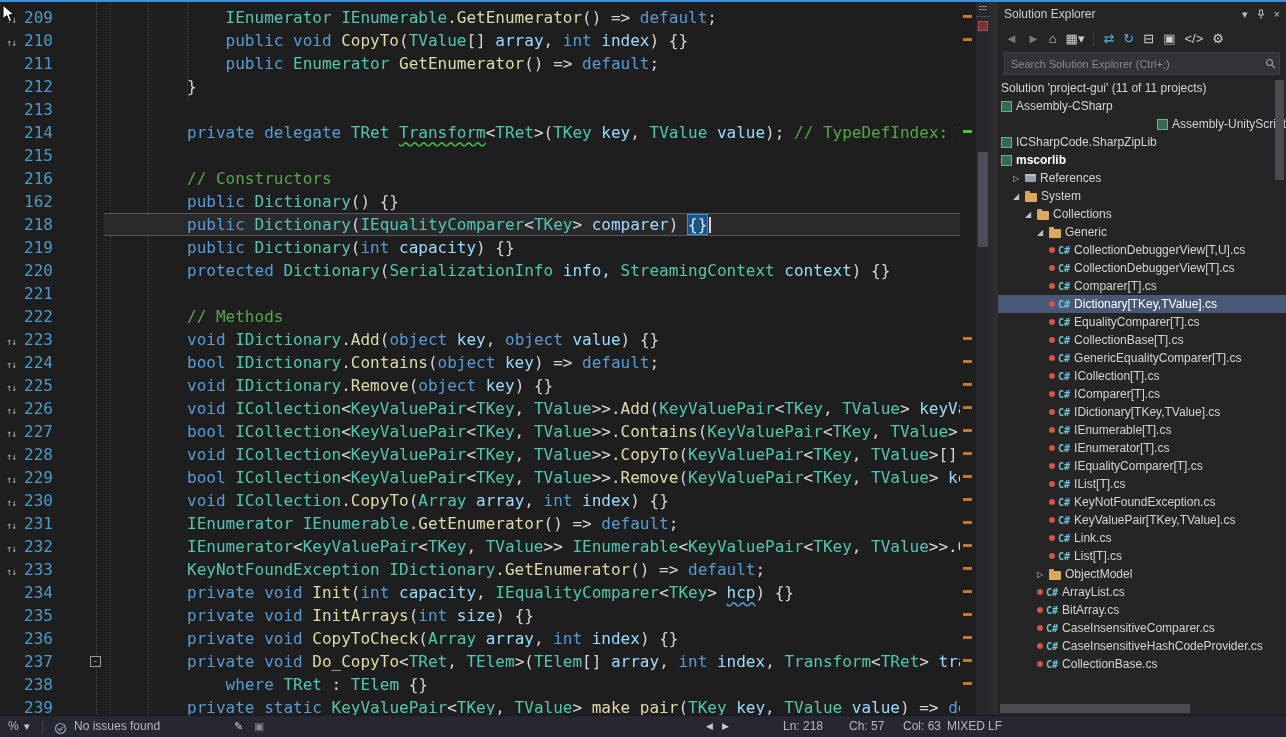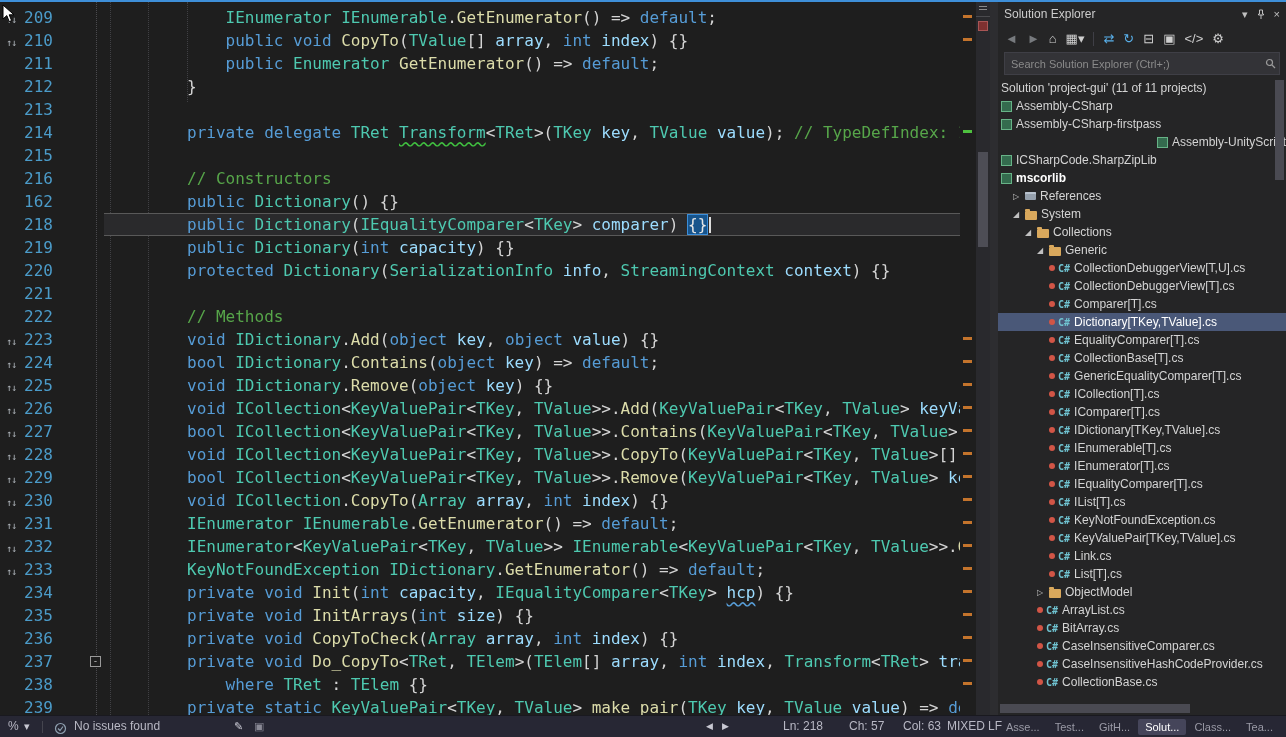--- a/index.html
+++ b/index.html
@@ -272,24 +272,20 @@
         </div>
       </div>
       <div class="tree">
           <div class="trow" style="padding-left: 3px;">
             <span class="tlabel">Solution 'project-gui' (11 of 11 projects)</span>
           </div>
           <div class="trow" style="padding-left: 3px;">
             <span class="ico proj"></span>
             <span class="tlabel">Assembly-CSharp</span>
           </div>
-          <div class="trow" style="padding-left: 3px;">
-            <span class="ico proj"></span>
-            <span class="tlabel">Assembly-CSharp-firstpass</span>
-          </div>
           <div class="trow" style="padding-left: 3px; justify-content: flex-end;">
             <span class="ico proj"></span>
             <span class="tlabel">Assembly-UnityScript</span>
           </div>
           <div class="trow" style="padding-left: 3px;">
             <span class="ico proj"></span>
             <span class="tlabel">ICSharpCode.SharpZipLib</span>
           </div>
           <div class="trow" style="padding-left: 3px;">
             <span class="ico proj"></span>
@@ -458,22 +454,14 @@
     <span class="st" style="left:74px">No issues found</span>
     <span class="st icon" style="left:234px">✎</span>
     <span class="st icon" style="left:254px;color:#8A8A96">▣</span>
     <span class="st icon" style="left:706px;font-size:9px">◀</span>
     <span class="st icon" style="left:722px;font-size:9px">▶</span>
     <span class="st" style="left:783px">Ln: 218</span>
     <span class="st" style="left:849px">Ch: 57</span>
     <span class="st" style="left:903px">Col: 63</span>
     <span class="st" style="left:947px">MIXED</span>
     <span class="st" style="left:988px">LF</span>
-    <span class="tabs">
-        <span class="tab">Asse...</span>
-        <span class="tab">Test...</span>
-        <span class="tab">GitH...</span>
-        <span class="tab active">Solut...</span>
-        <span class="tab">Class...</span>
-        <span class="tab">Tea...</span>
-      </span>
   </div>
 </div>
 
 </body></html>

